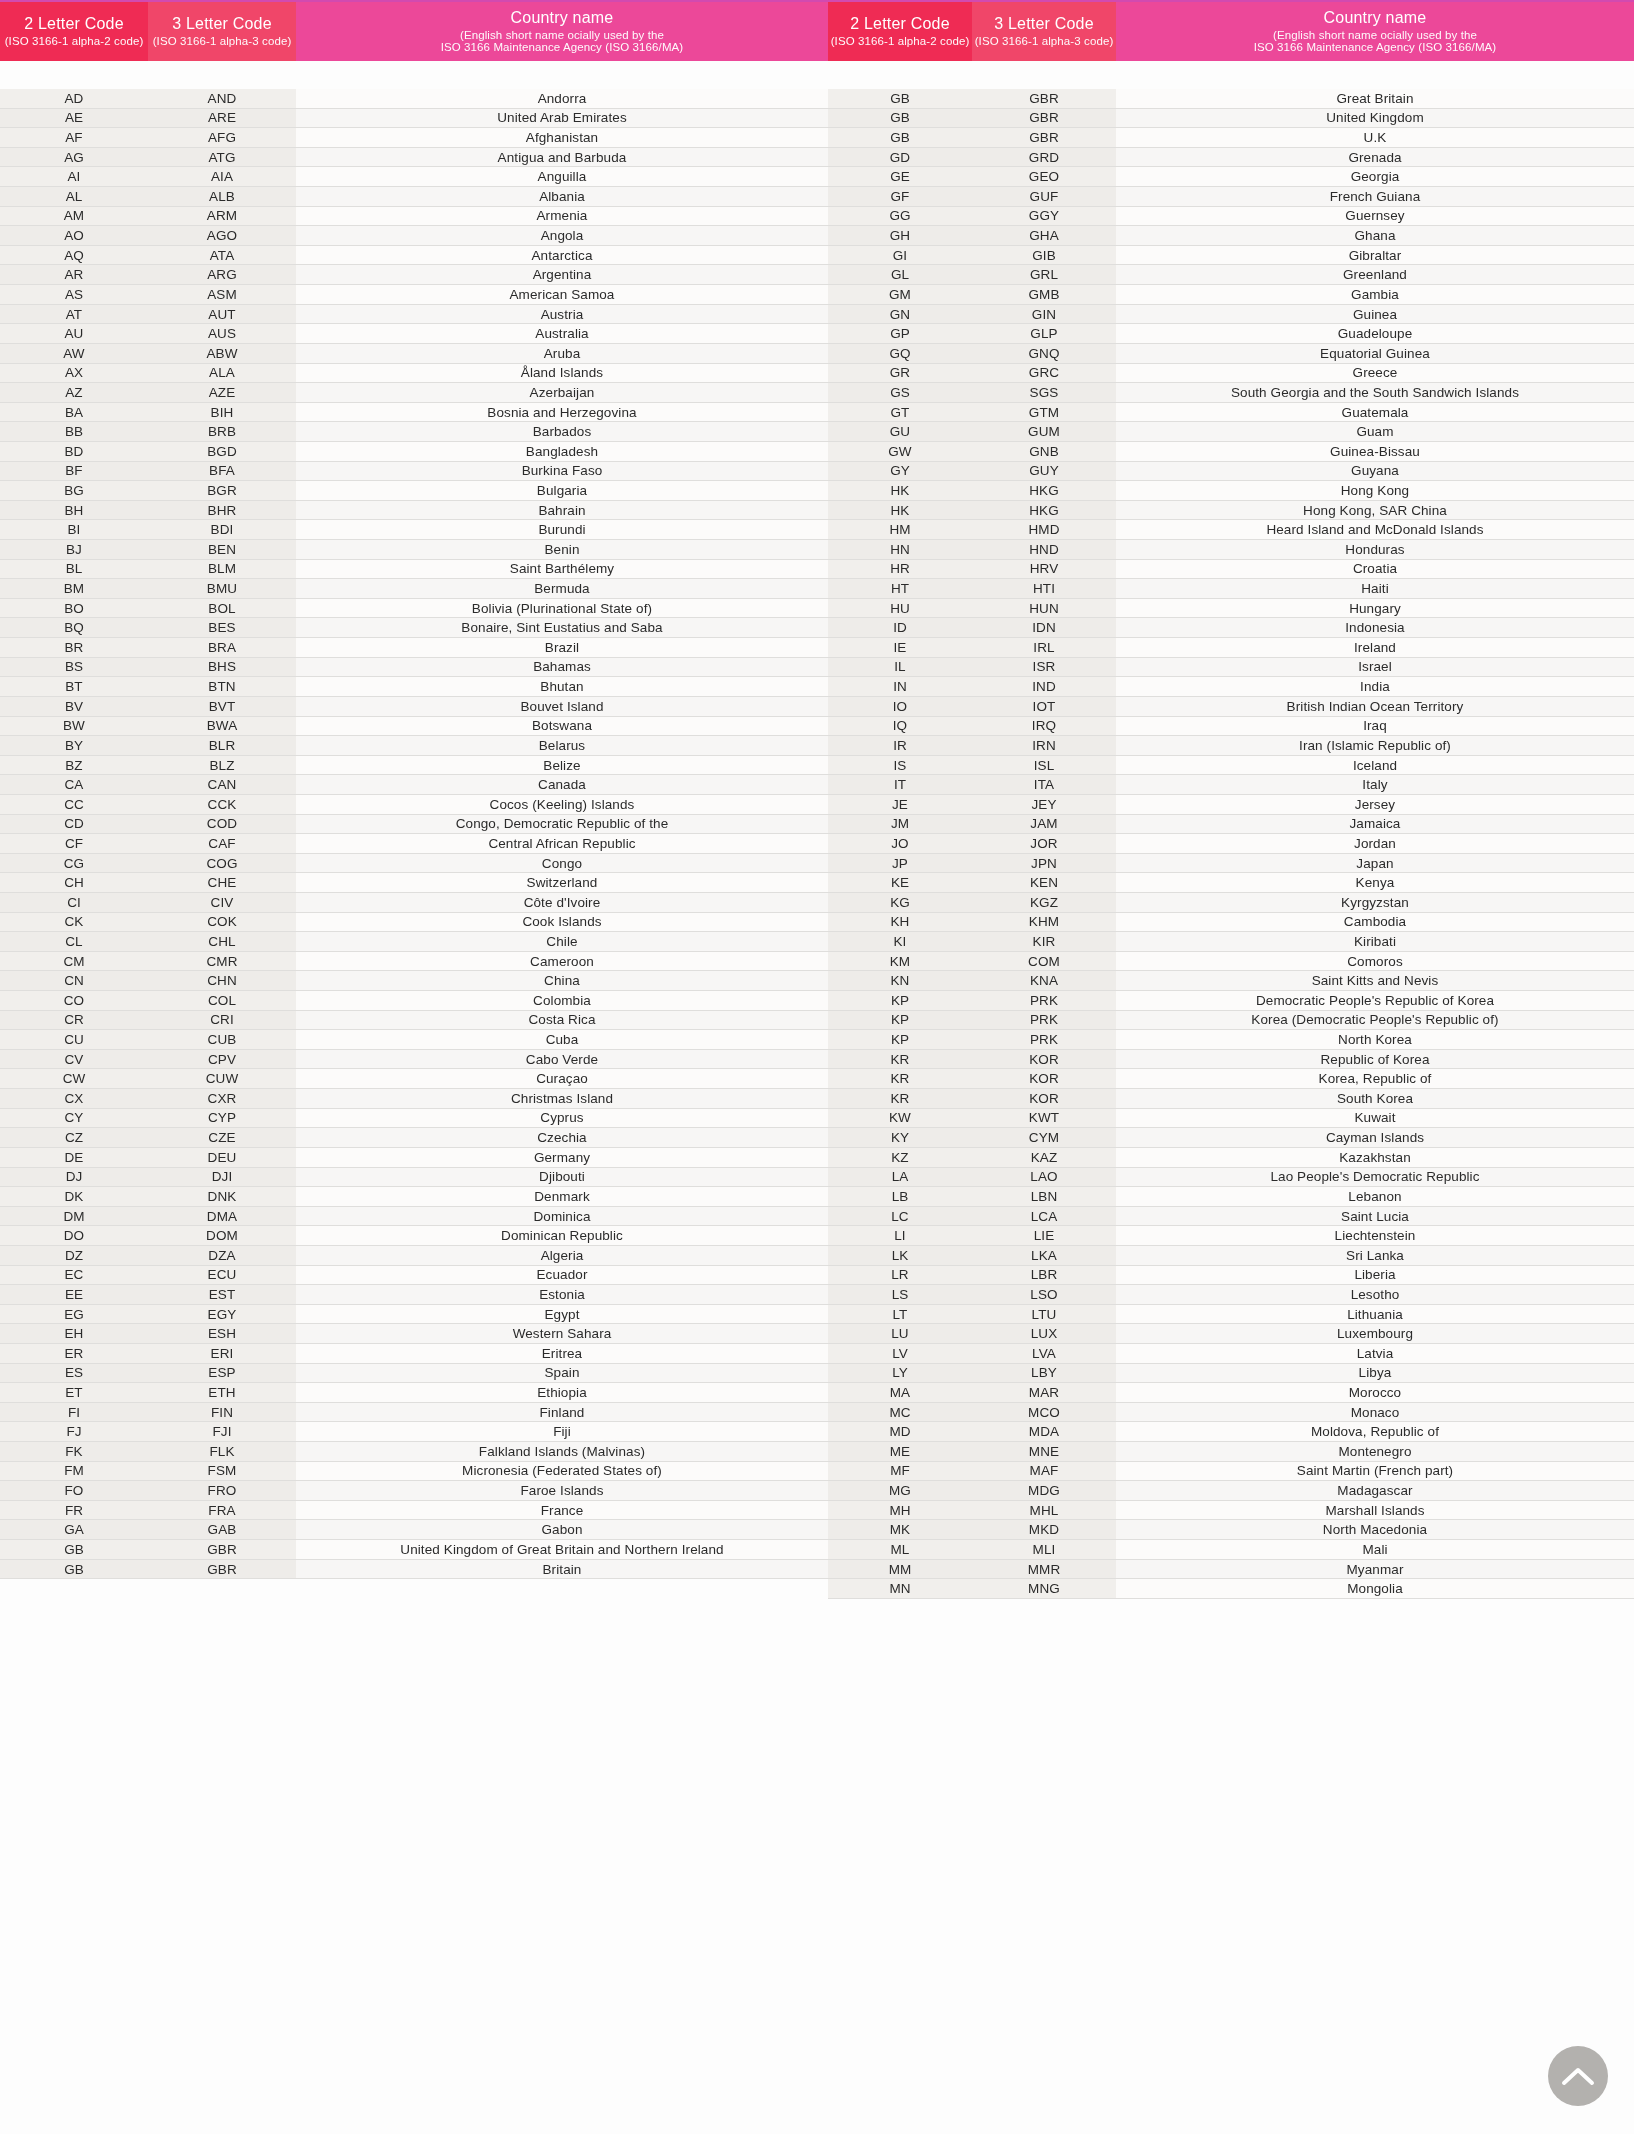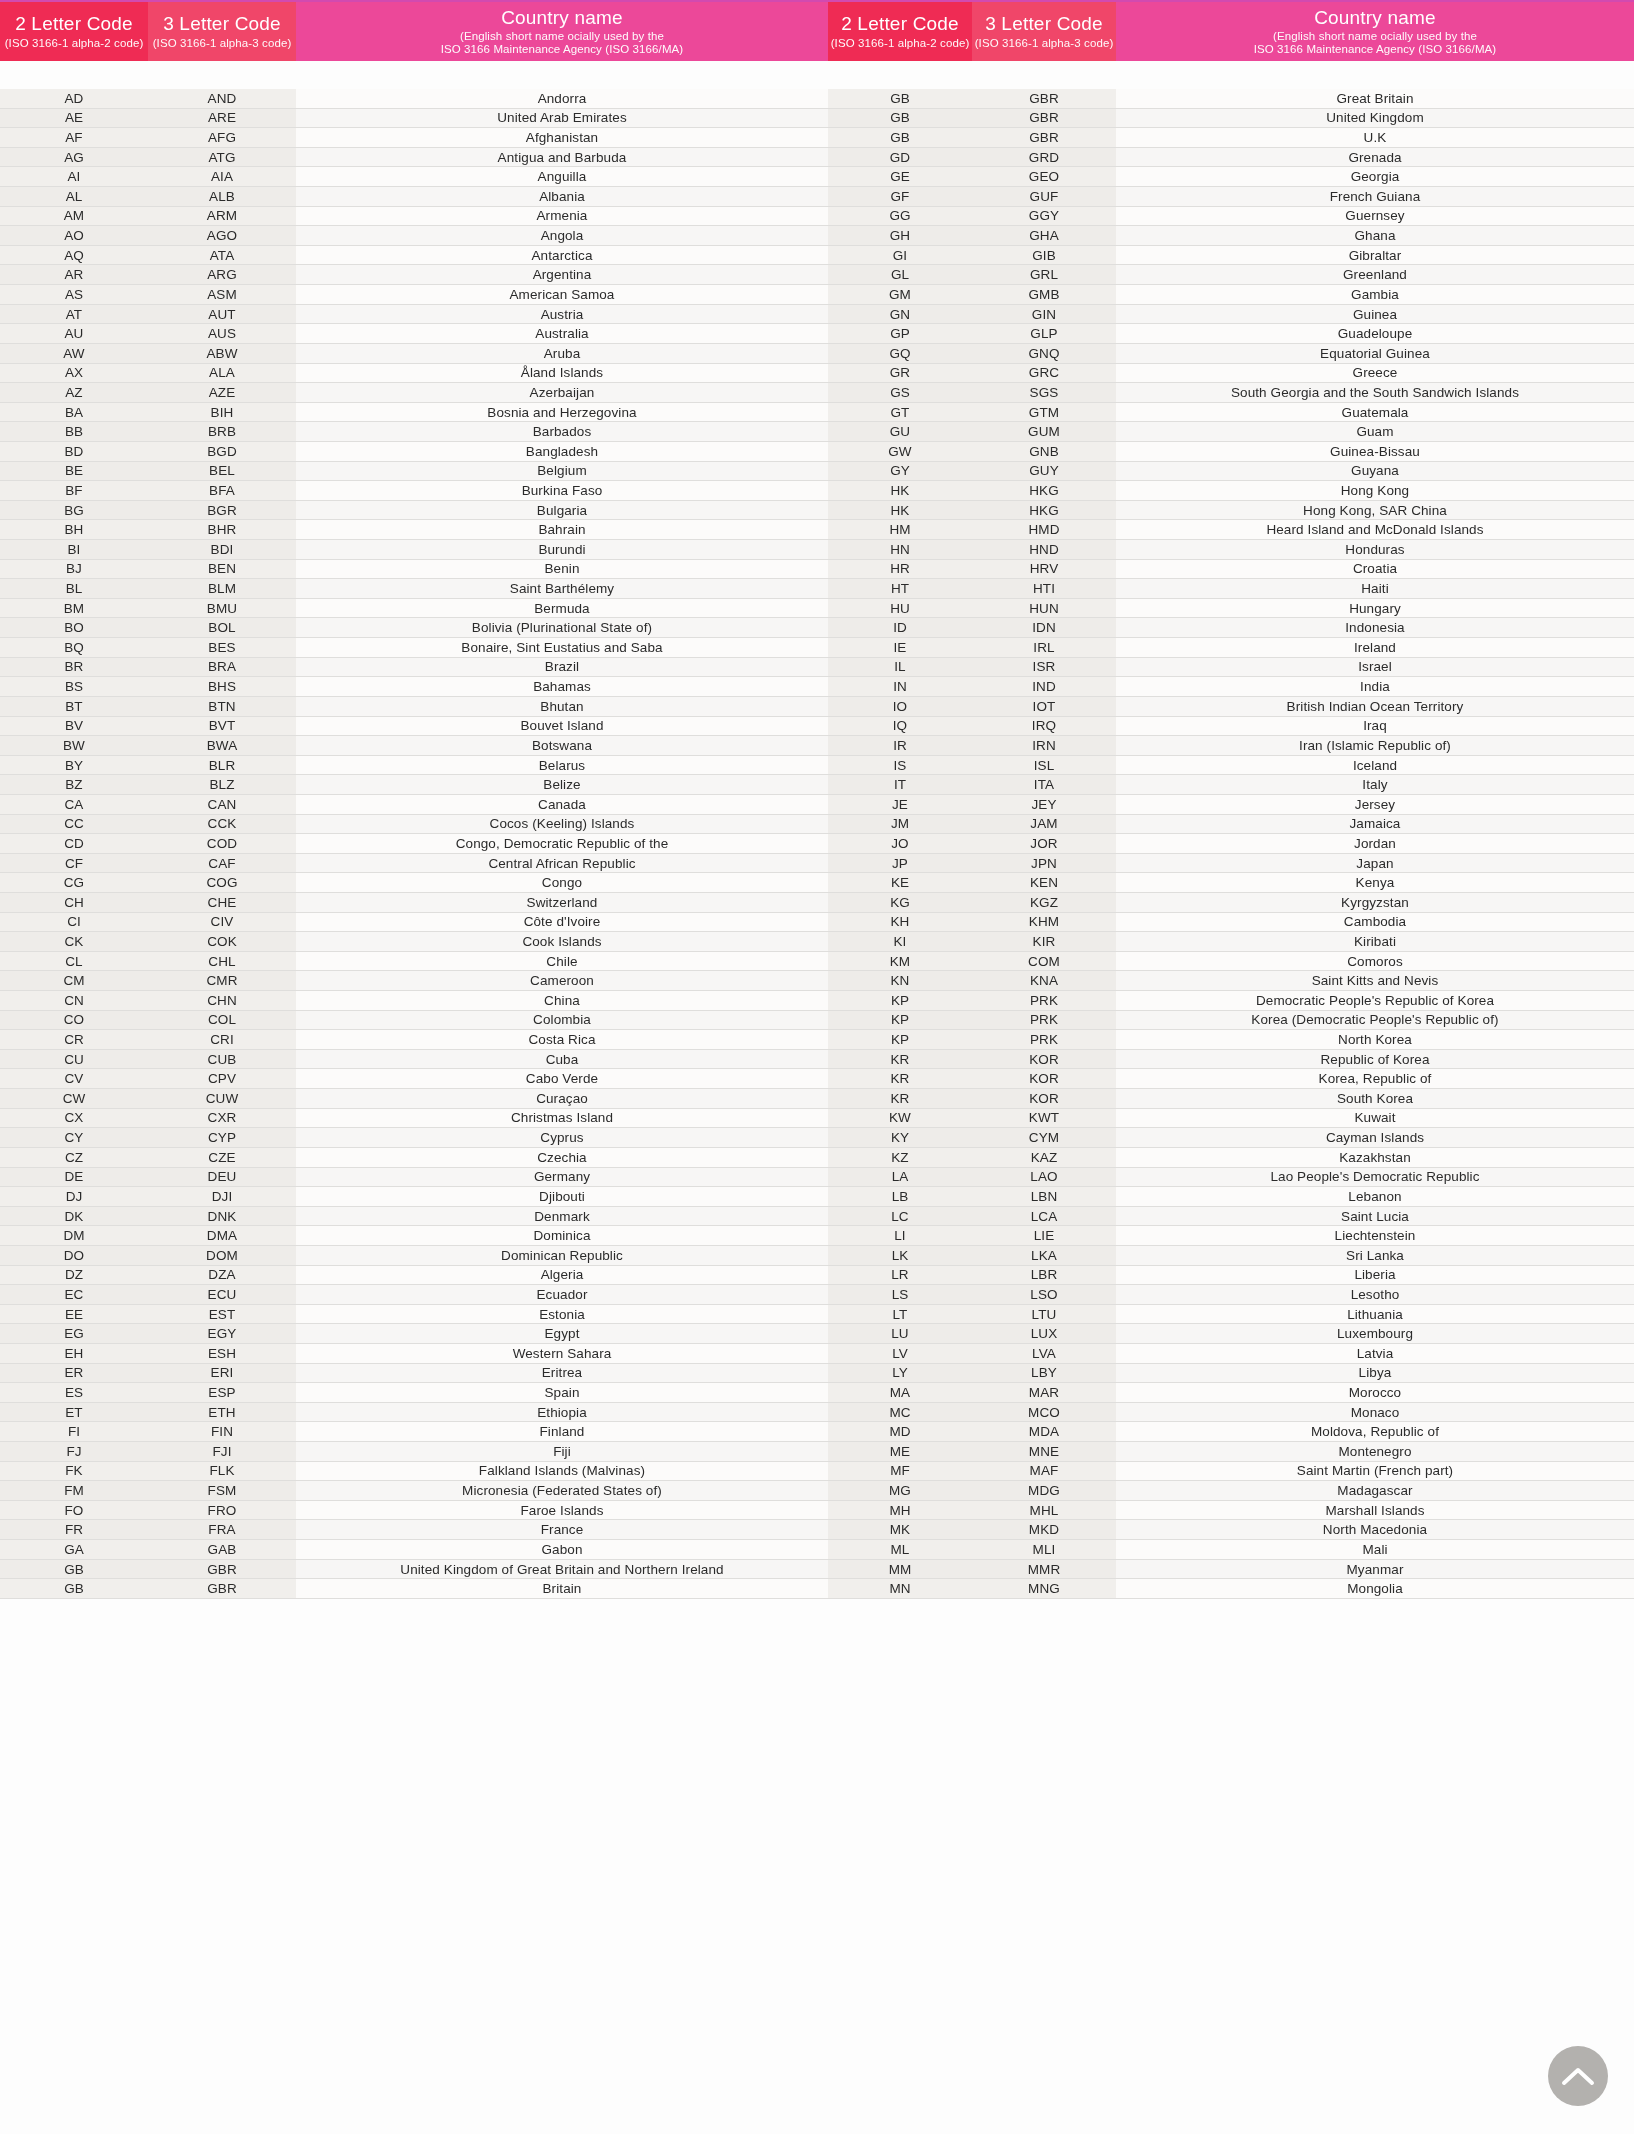--- a/index.html
+++ b/index.html
@@ -38,21 +38,21 @@
     display: flex;
     flex-direction: column;
     align-items: center;
     justify-content: center;
     color: #ffffff;
     text-align: center;
     line-height: 1.12;
     padding: 0 2px;
   }
   .th .th-main {
-    font-size: 19px;
+    font-size: 16px;
     font-weight: 400;
     letter-spacing: 0.2px;
   }
   .th .th-sub {
     font-size: 11.5px;
     font-weight: 400;
     opacity: 0.97;
     margin-top: 2px;
     letter-spacing: 0.1px;
   }
@@ -225,25 +225,20 @@
           <div class="td code c2">BB</div>
           <div class="td code c3">BRB</div>
           <div class="td name cn">Barbados</div>
         </div>
         <div class="tr">
           <div class="td code c2">BD</div>
           <div class="td code c3">BGD</div>
           <div class="td name cn">Bangladesh</div>
         </div>
         <div class="tr">
-          <div class="td code c2">BE</div>
-          <div class="td code c3">BEL</div>
-          <div class="td name cn">Belgium</div>
-        </div>
-        <div class="tr">
           <div class="td code c2">BF</div>
           <div class="td code c3">BFA</div>
           <div class="td name cn">Burkina Faso</div>
         </div>
         <div class="tr">
           <div class="td code c2">BG</div>
           <div class="td code c3">BGR</div>
           <div class="td name cn">Bulgaria</div>
         </div>
         <div class="tr">

